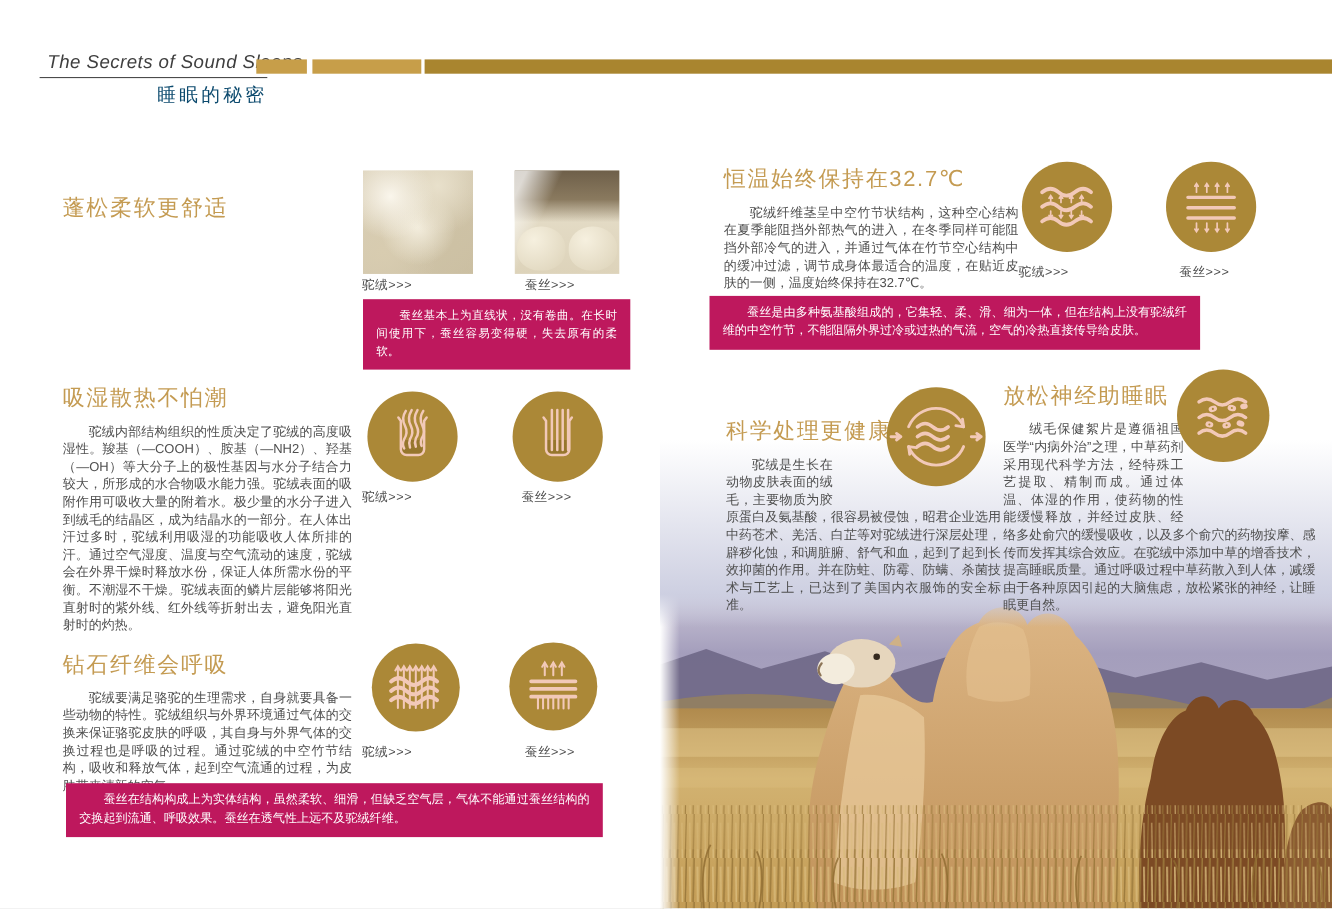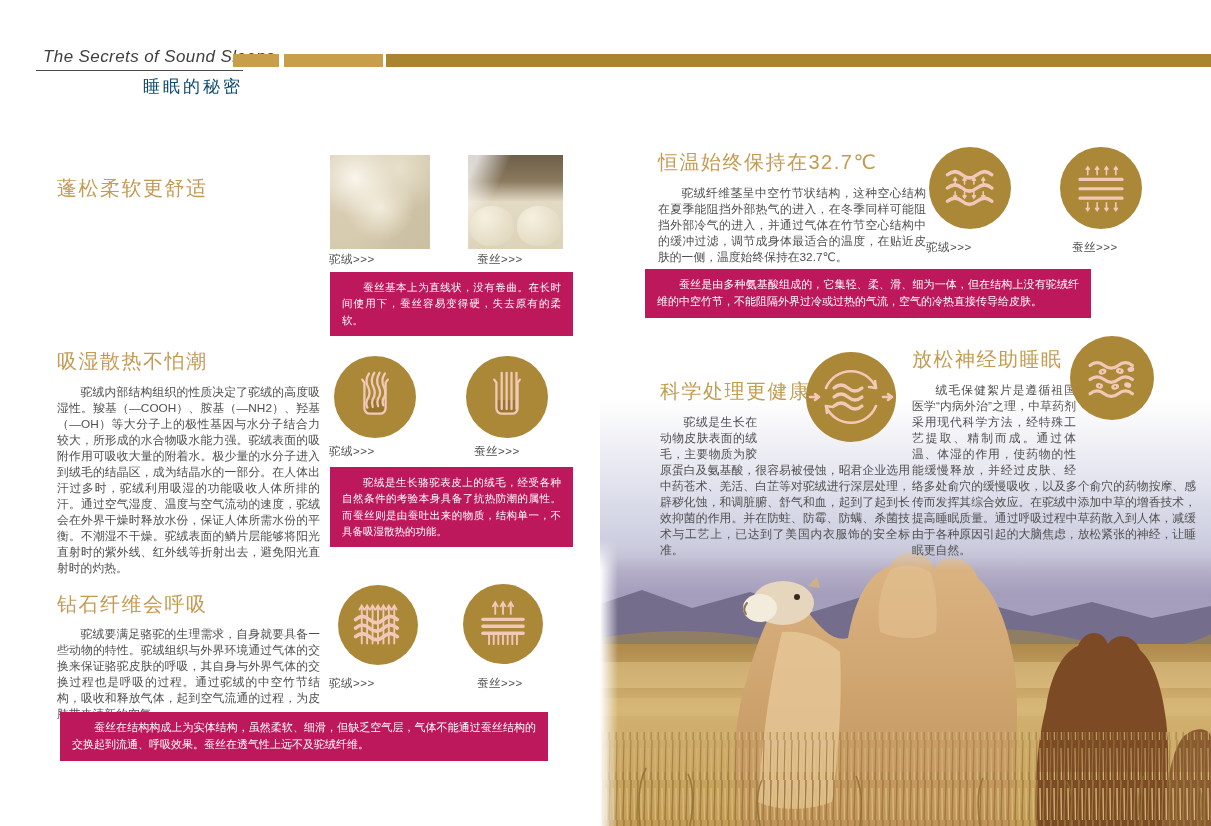--- a/index.html
+++ b/index.html
@@ -89,21 +89,20 @@
         <path d="M24 18 l3 4 v34 a7 7 0 0 0 7 7 h14 a7 7 0 0 0 7 -7 v-34 l3 -4"></path>
         <path d="M34 9 v48"></path>
           <path d="M40.5 9 v48"></path>
           <path d="M47 9 v48"></path>
           <path d="M53.5 9 v48"></path>
       </g>
     </svg>
   </div>
   <div class="abs tag" style="left:329px;top:444px;">驼绒&gt;&gt;&gt;</div>
   <div class="abs tag" style="left:474px;top:444px;">蚕丝&gt;&gt;&gt;</div>
-  <div class="abs note" style="left:330px;top:467px;width:243px;">驼绒是生长骆驼表皮上的绒毛，经受各种自然条件的考验本身具备了抗热防潮的属性。而蚕丝则是由蚕吐出来的物质，结构单一，不具备吸湿散热的功能。</div>
 
   <div class="abs sec" style="left:57px;top:591px;width:263px;font-family:Liberation Mono, monospace;">
     <h2>钻石纤维会呼吸</h2>
     <div class="body-text">
         <p>驼绒要满足骆驼的生理需求，自身就要具备一些动物的特性。驼绒组织与外界环境通过气体的交换来保证骆驼皮肤的呼吸，其自身与外界气体的交换过程也是呼吸的过程。通过驼绒的中空竹节结构，吸收和释放气体，起到空气流通的过程，为皮肤带来清新的空气。</p>
       </div>
   </div>
 
   <div class="abs cicon" style="left:338px;top:585px;width:80px;height:80px;">
     <svg viewBox="0 0 80 80" width="62" height="62">

